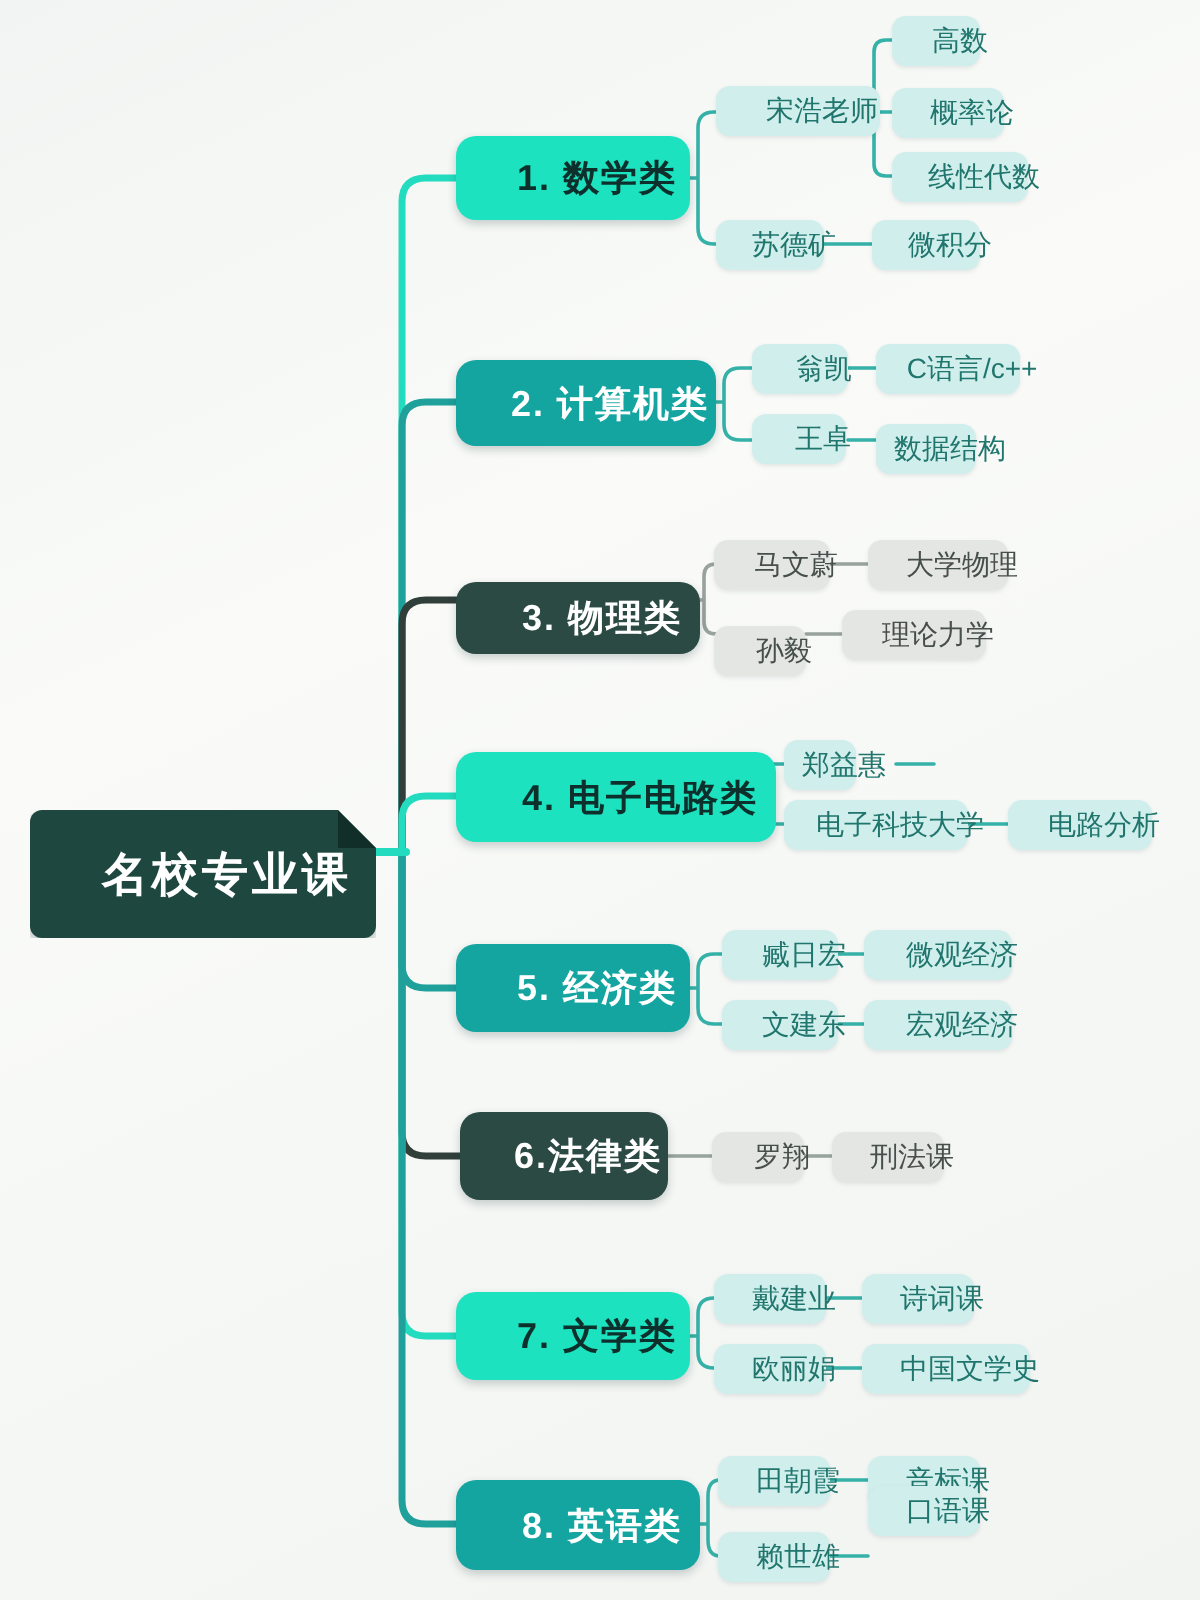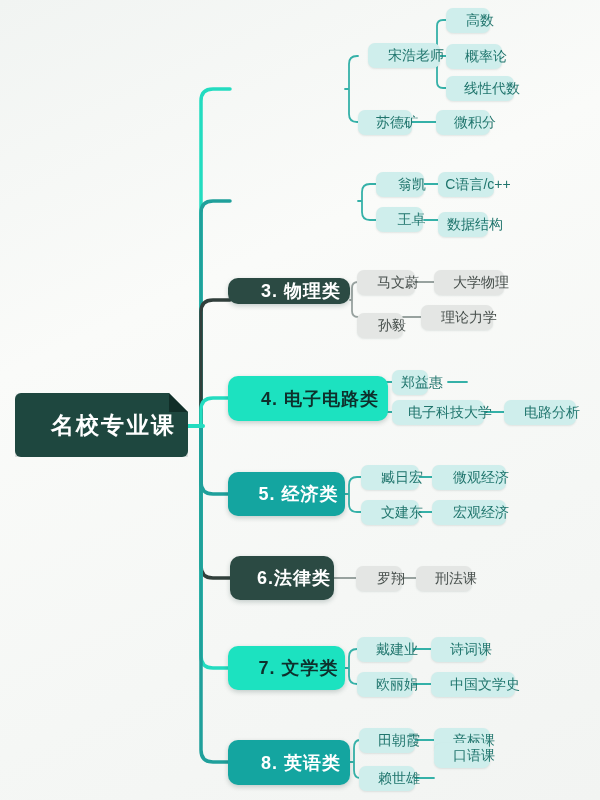--- a/index.html
+++ b/index.html
@@ -27,20 +27,21 @@
     box-shadow:0 2px 5px rgba(20,50,45,.22);
   }
   .topic.cyan{background:var(--bright-cyan);color:var(--bright-text);}
   .topic.teal{background:var(--teal);color:#ffffff;}
   .topic.dark{background:var(--dark-green);color:#ffffff;}
   .root{
     background:var(--root-green);color:#ffffff;border-radius:6px;
     font-weight:bold;font-size:23px;letter-spacing:2px;
     clip-path:polygon(0 0,calc(100% - 19px) 0,100% 19px,100% 100%,0 100%);
     box-shadow:0 3px 6px rgba(20,50,45,.3);
+    margin-top:12px;
   }
   .fold{
     position:absolute;top:0;right:0;width:19px;height:19px;
     background:var(--fold);clip-path:polygon(0 0,100% 100%,0 100%);
   }
   .child{
     border-radius:7px;font-size:14px;height:25px;
     box-shadow:0 1px 2px rgba(20,50,45,.10);
   }
   .child.t{background:var(--child-teal-bg);color:var(--child-teal-text);}
@@ -89,33 +90,35 @@
 
     <path class="thin" style="stroke:var(--line-thin-teal)" d="M350 762 H354 M354 762 V748 Q354 740 360 740 M354 762 V770 Q354 778 360 778"></path>
     <path class="thin" style="stroke:var(--line-thin-teal)" d="M415 740 H434 M415 778 H434"></path>
   </svg>
 
   <div class="node root" style="left:15px;top:393px;width:173px;height:64px">
     <span>名校专业课</span>
     <div class="fold"></div>
   </div>
 
-  <div class="node child t" style="left:368px;top:43px;width:72px">宋浩老师</div>
+  <div class="node topic cyan" style="left:228px;top:68px;width:117px;height:42px">1. 数学类</div>
+  <div class="node child t" style="left:358px;top:43px;width:82px">宋浩老师</div>
   <div class="node child t" style="left:446px;top:8px;width:44px">高数</div>
   <div class="node child t" style="left:446px;top:44px;width:56px">概率论</div>
   <div class="node child t" style="left:446px;top:76px;width:68px">线性代数</div>
   <div class="node child t" style="left:358px;top:110px;width:54px">苏德矿</div>
   <div class="node child t" style="left:436px;top:110px;width:54px">微积分</div>
 
+  <div class="node topic teal" style="left:228px;top:180px;width:130px;height:43px">2. 计算机类</div>
   <div class="node child t" style="left:376px;top:172px;width:48px">翁凯</div>
-  <div class="node child t" style="left:438px;top:172px;width:56px">C语言/c++</div>
+  <div class="node child t" style="left:438px;top:172px;width:72px">C语言/c++</div>
   <div class="node child t" style="left:376px;top:207px;width:47px">王卓</div>
   <div class="node child t" style="left:438px;top:212px;width:50px">数据结构</div>
 
-  <div class="node topic dark" style="left:228px;top:278px;width:122px;height:26px">3. 物理类</div>
+  <div class="node topic dark" style="left:228px;top:291px;width:122px;height:36px">3. 物理类</div>
   <div class="node child g" style="left:357px;top:270px;width:58px">马文蔚</div>
   <div class="node child g" style="left:434px;top:270px;width:70px">大学物理</div>
   <div class="node child g" style="left:357px;top:313px;width:46px">孙毅</div>
   <div class="node child g" style="left:421px;top:305px;width:72px">理论力学</div>
 
   <div class="node topic cyan" style="left:228px;top:376px;width:160px;height:45px">4. 电子电路类</div>
   <div class="node child t" style="left:392px;top:370px;width:36px">郑益惠</div>
   <div class="node child t" style="left:392px;top:400px;width:92px">电子科技大学</div>
   <div class="node child t" style="left:504px;top:400px;width:72px">电路分析</div>
 

